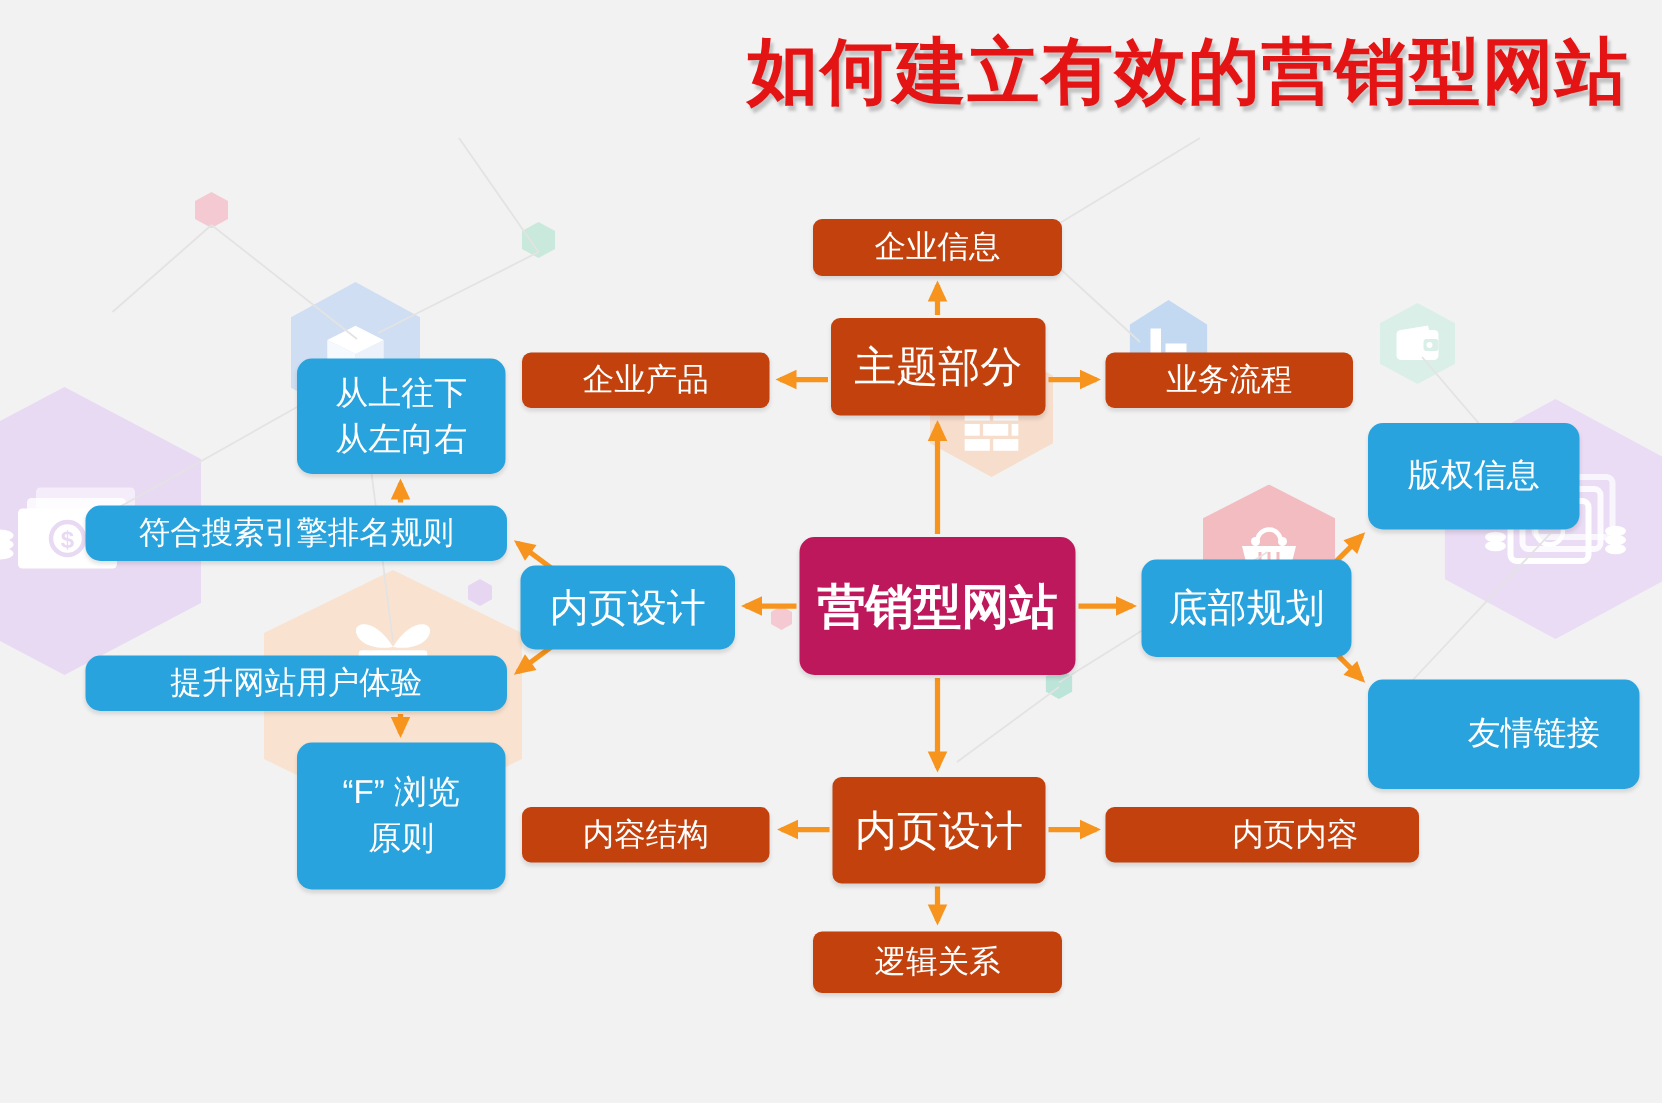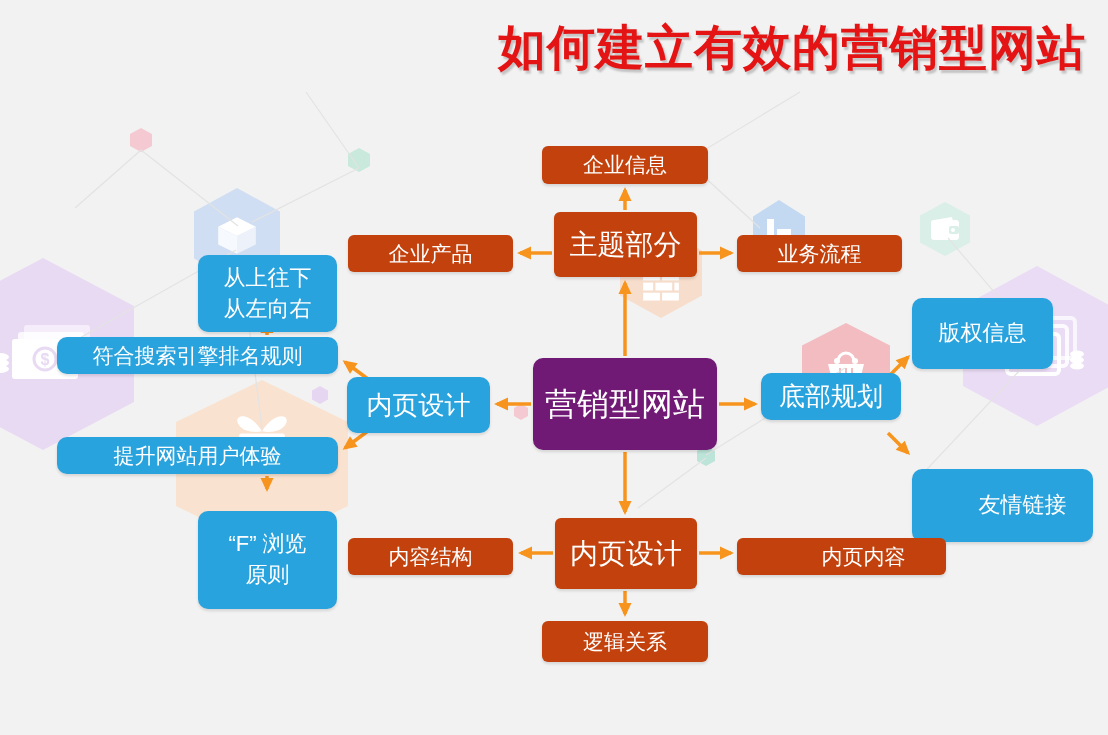--- a/index.html
+++ b/index.html
@@ -13,23 +13,23 @@
 
   
   #wires{position:absolute;left:0;top:0;z-index:2;}
 
   
   .node{position:absolute;display:flex;align-items:center;justify-content:center;
         color:#fff;text-align:center;white-space:pre-line;z-index:3;
         line-height:1.4;box-shadow:0 2px 3px rgba(0,0,0,0.12);}
   .green{background:#c2410c;border-radius:6px;}
   .blue{background:#29a3dd;border-radius:10px;}
-  .orange{background:#701a75;border-radius:10px;}
+  .orange{background:#be185d;border-radius:10px;font-weight:bold;}
   .fs21{font-size:21px;}
-  .fs22{font-size:22px;margin-top:16px;}
+  .fs22{font-size:22px;}
   .fs26{font-size:26px;}
   .fs28{font-size:28px;}
   .fs32{font-size:32px;}
 
   
   #title-wrap{position:absolute;top:16px;right:22px;text-align:right;z-index:4;}
   .big-title{font-size:48px;font-weight:bold;color:#e41414;letter-spacing:1px;
              text-shadow:2px 3px 2px rgba(110,110,110,0.35);}
   #title-reflect-mask{height:40px;overflow:hidden;
      -webkit-mask-image:linear-gradient(to bottom,rgba(0,0,0,0.55),rgba(0,0,0,0) 85%);
@@ -206,21 +206,21 @@
   <div class="node blue fs22" style="left:198px;top:239px;width:139px;height:77px;">从上往下
 从左向右</div>
   <div class="node blue fs21" style="left:57px;top:337px;width:281px;height:37px;">符合搜索引擎排名规则</div>
   <div class="node blue fs26" style="left:347px;top:377px;width:143px;height:56px;">内页设计</div>
   <div class="node blue fs21" style="left:57px;top:437px;width:281px;height:37px;">提升网站用户体验</div>
   <div class="node blue fs22" style="left:198px;top:495px;width:139px;height:98px;">“F” 浏览
 原则</div>
 
   <div class="node orange fs32" style="left:533px;top:358px;width:184px;height:92px;">营销型网站</div>
 
-  <div class="node blue fs26" style="left:761px;top:373px;width:140px;height:47px;">底部规划</div>
+  <div class="node blue fs26" style="left:761px;top:373px;width:140px;height:65px;">底部规划</div>
   <div class="node blue fs22" style="left:912px;top:282px;width:141px;height:71px;">版权信息</div>
   <div class="node blue fs22" style="left:912px;top:453px;width:141px;height:73px;padding-left:40px;">友情链接</div>
 
   <div class="node green fs28" style="left:555px;top:518px;width:142px;height:71px;">内页设计</div>
   <div class="node green fs21" style="left:348px;top:538px;width:165px;height:37px;">内容结构</div>
   <div class="node green fs21" style="left:737px;top:538px;width:165px;height:37px;padding-left:44px;">内页内容</div>
   <div class="node green fs21" style="left:542px;top:621px;width:166px;height:41px;">逻辑关系</div>
 
 </div>
 

